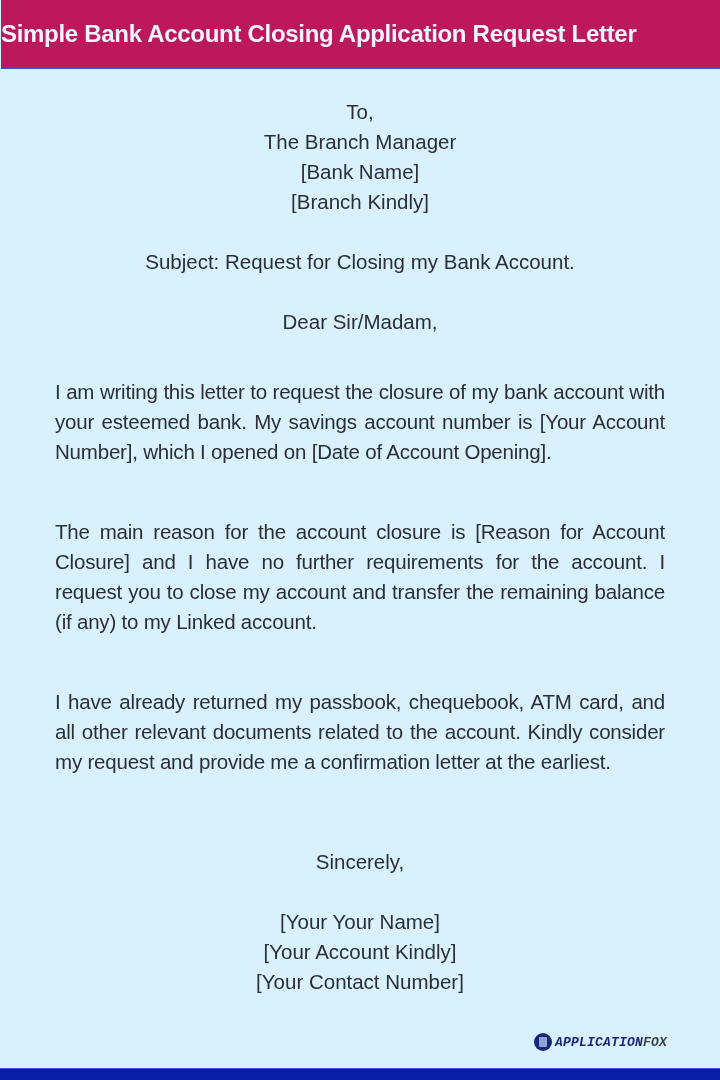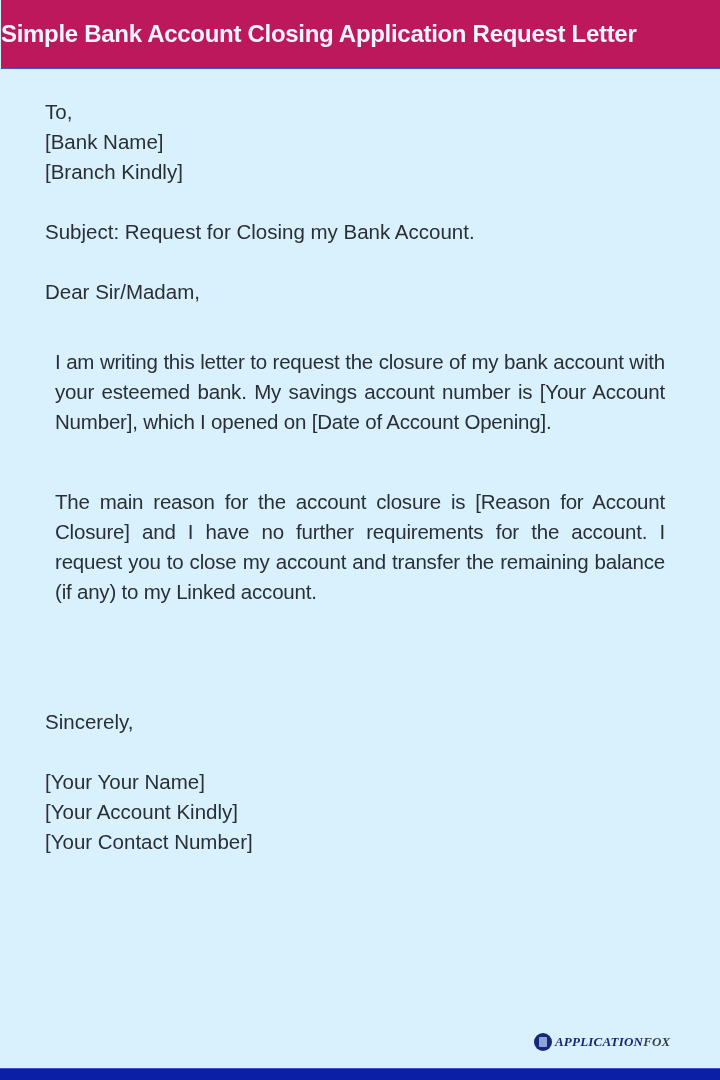--- a/index.html
+++ b/index.html
@@ -35,21 +35,21 @@
       white-space: nowrap;
     }
     .letter {
       position: absolute;
       left: 45px;
       top: 97px;
       width: 630px;
       font-size: 20.5px;
       line-height: 30px;
     }
-    .line { display: block; white-space: nowrap; }
+    .line { display: block; white-space: nowrap; text-align: center; }
     .gap { height: 30px; }
     .para {
       text-align: justify;
       text-align-last: left;
       letter-spacing: -0.2px;
     }
     .para p { margin: 10px; }
     .brand {
       position: absolute;
       left: 534px;
@@ -67,21 +67,21 @@
     }
     .brand-icon::after {
       content: "";
       position: absolute;
       left: 5px; top: 4px;
       width: 8px; height: 10px;
       background: #8fa3d6;
       border-radius: 1px;
     }
     .brand-text {
-      font-family: Liberation Serif, serif;
+      font-family: Liberation Mono, monospace;
       font-weight: bold;
       font-style: italic;
       font-size: 13px;
       letter-spacing: 0.2px;
     }
     .brand-text .b1 { color: #16287a; }
     .brand-text .b2 { color: #3a3f4a; }
     .footer-bar {
       position: absolute;
       left: 0;
@@ -95,36 +95,40 @@
 </head>
 <body>
 
 <div class="header">
   <div class="header-title">Simple Bank Account Closing Application Request Letter</div>
 </div>
 
 <div class="letter">
   <div>
     <span class="line">To,</span>
+    <span class="line">The Branch Manager</span>
     <span class="line">[Bank Name]</span>
     <span class="line">[Branch Kindly]</span>
   </div>
   <div class="gap"></div>
   <span class="line">Subject: Request for Closing my Bank Account.</span>
   <div class="gap"></div>
   <span class="line">Dear Sir/Madam,</span>
   <div class="gap"></div>
   <div class="para">
     <p>I am writing this letter to request the closure of my bank account with your esteemed bank. My savings account number is [Your Account Number], which I opened on [Date of Account Opening].</p>
   </div>
   <div class="gap"></div>
   <div class="para">
     <p>The main reason for the account closure is [Reason for Account Closure] and I have no further requirements for the account. I request you to close my account and transfer the remaining balance (if any) to my Linked account.</p>
   </div>
   <div class="gap"></div>
+  <div class="para">
+    <p>I have already returned my passbook, chequebook, ATM card, and all other relevant documents related to the account. Kindly consider my request and provide me a confirmation letter at the earliest.</p>
+  </div>
   <div class="gap"></div>
   <div class="gap"></div>
   <span class="line">Sincerely,</span>
   <div class="gap"></div>
   <div>
     <span class="line">[Your Your Name]</span>
     <span class="line">[Your Account Kindly]</span>
     <span class="line">[Your Contact Number]</span>
   </div>
 </div>

